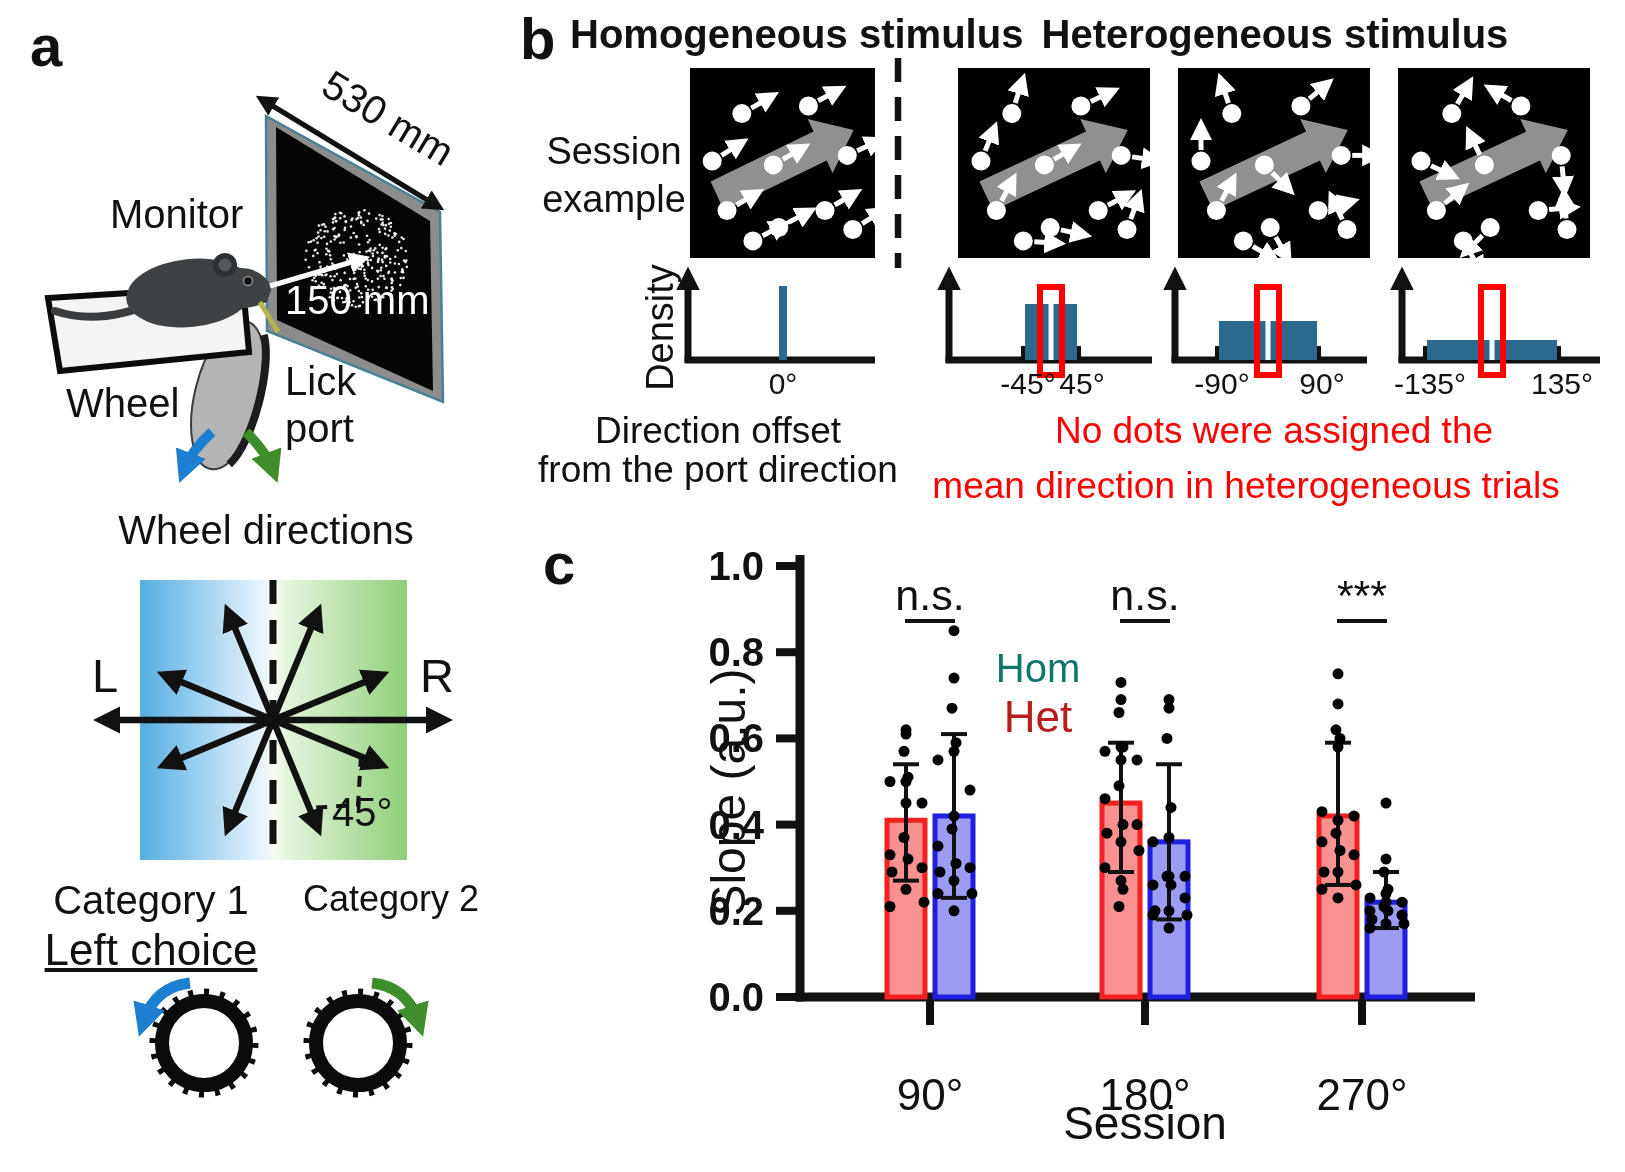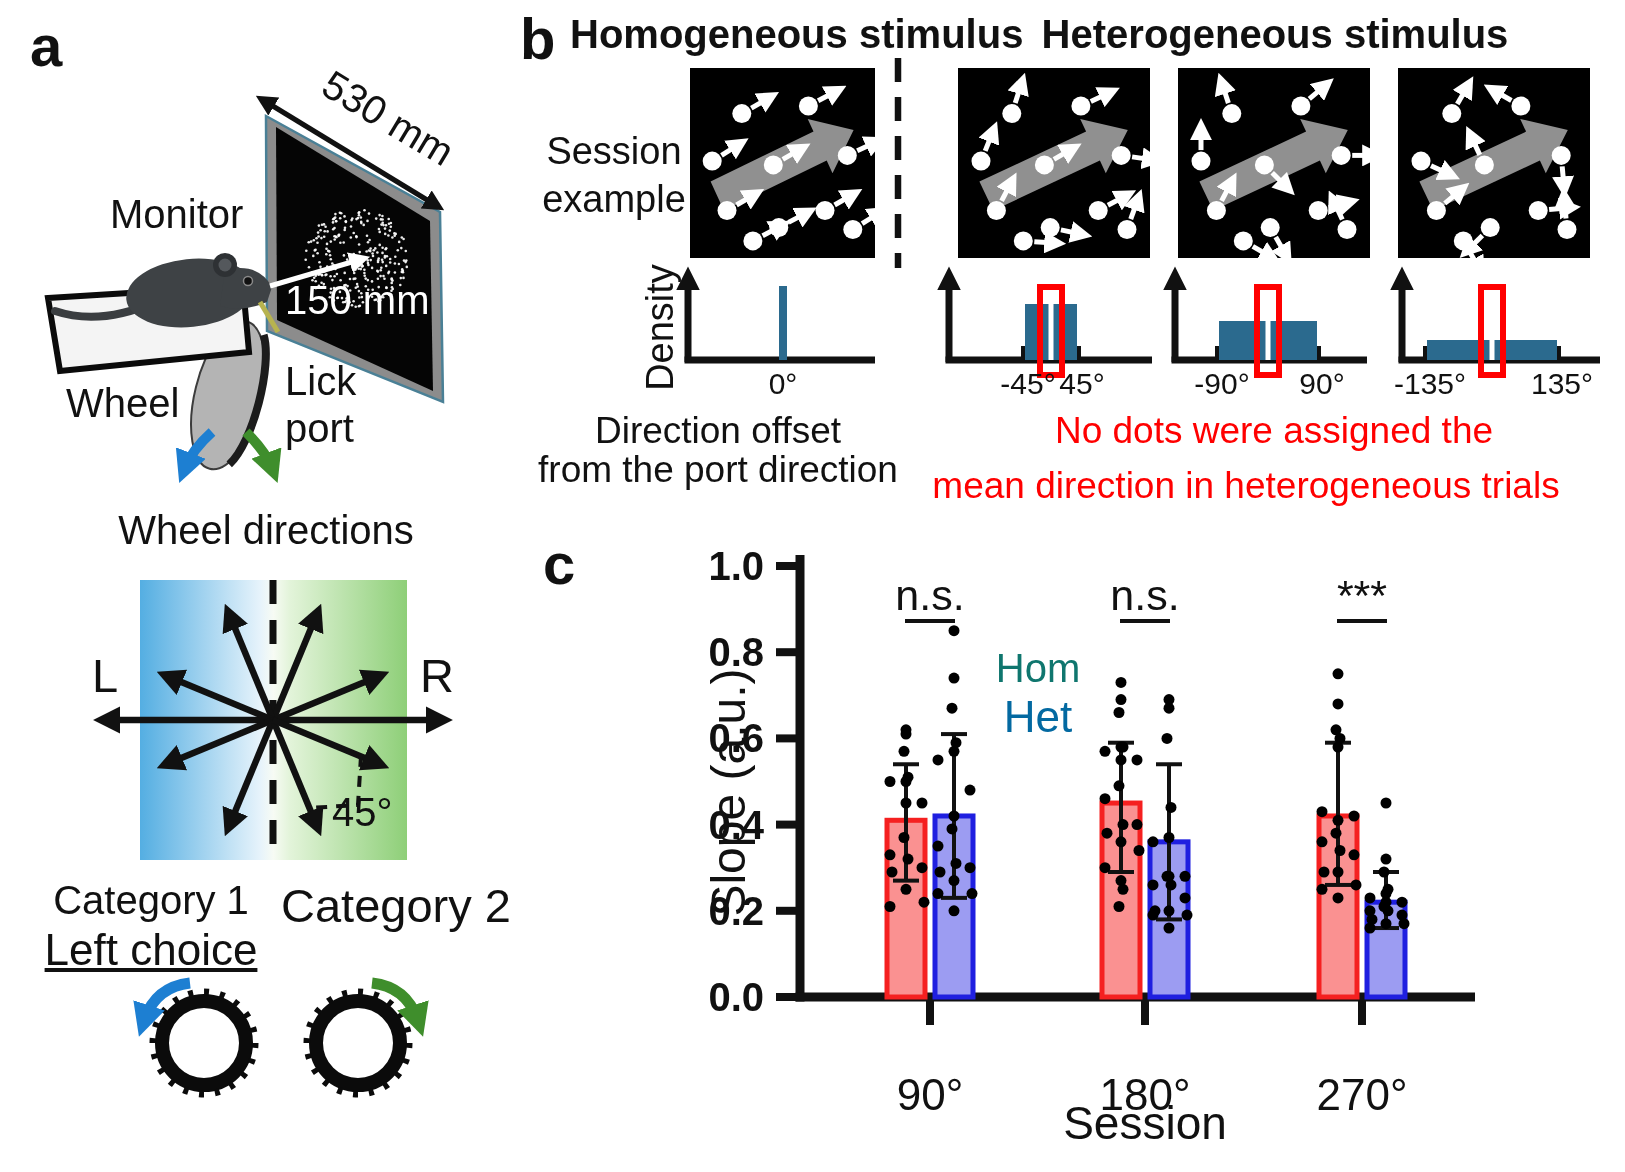--- a/index.html
+++ b/index.html
@@ -380,21 +380,21 @@
         <line x1="183" y1="215" x2="227.0" y2="321.2" marker-end="url(#ah-blk2)"></line>
         <line x1="183" y1="215" x2="289.2" y2="259.0" marker-end="url(#ah-blk2)"></line>
       </g>
   <polyline points="271,251 268,300 219,303" fill="none" stroke="#111" stroke-width="4" stroke-dasharray="11 9"></polyline>
 </svg>
 <span class="lbl" style="left:92px;top:648px;font-size:47px;">L</span>
 <span class="lbl" style="left:420px;top:648px;font-size:47px;">R</span>
 <span class="lbl" style="left:332px;top:790px;font-size:40px;">45°</span>
 <span class="lbl ctr" style="left:41px;top:878px;width:220px;font-size:40px;">Category 1</span>
 <span class="lbl ctr" style="left:41px;top:925px;width:220px;font-size:44px;text-decoration:underline;">Left choice</span>
-<span class="lbl ctr" style="left:281px;top:878px;width:220px;font-size:47px;">Category 2</span>
+<span class="lbl ctr" style="left:281px;top:878px;width:220px;font-size:36px;">Category 2</span>
 
 <svg id="wheels-svg" style="left:120px;top:955px;" width="320" height="140" viewBox="0 0 320 140">
   <defs>
     <marker id="ah-blu2" viewBox="0 0 10 10" refX="5" refY="5" markerWidth="3" markerHeight="3" orient="auto">
           <path d="M0,0 L10,5 L0,10 z" fill="#1d7fd2"></path>
         </marker>
     <marker id="ah-grn2" viewBox="0 0 10 10" refX="5" refY="5" markerWidth="3" markerHeight="3" orient="auto">
           <path d="M0,0 L10,5 L0,10 z" fill="#3f8e2c"></path>
         </marker>
   </defs>
@@ -574,21 +574,21 @@
 <span class="lbl ctr" style="left:590px;top:306px;width:140px;font-size:38px;transform:rotate(-90deg);">Density</span>
 <span class="lbl ctr" style="left:518px;top:410px;width:400px;font-size:37px;">Direction offset</span>
 <span class="lbl ctr" style="left:518px;top:449px;width:400px;font-size:37px;">from the port direction</span>
 <span class="lbl ctr" style="left:924px;top:410px;width:700px;font-size:37px;color:#ff0000;">No dots were assigned the</span>
 <span class="lbl ctr" style="left:896px;top:449px;width:700px;font-size:37px;color:#ff0000;margin-top:16px;">mean direction in heterogeneous trials</span>
 
 <span class="lbl bold" style="left:543px;top:530px;font-size:58px;">c</span>
 <span class="lbl ctr" style="left:598px;top:765px;width:260px;font-size:48px;transform:rotate(-90deg);">Slope (a.u.)</span>
 <span class="lbl ctr" style="left:1045px;top:1096px;width:200px;font-size:46px;">Session</span>
 <span class="lbl ctr" style="left:958px;top:646px;width:160px;font-size:40px;color:#0f766e;">Hom</span>
-<span class="lbl ctr" style="left:958px;top:692px;width:160px;font-size:44px;color:#0369a1;">Het</span>
+<span class="lbl ctr" style="left:958px;top:692px;width:160px;font-size:44px;color:#b91c1c;">Het</span>
 
 <svg id="chart-svg" style="left:530px;top:525px;" width="1000" height="647" viewBox="0 0 1000 647">
       <line x1="270" y1="30" x2="270" y2="476.5" stroke="#111" stroke-width="9"></line>
       <line x1="265.5" y1="472" x2="945" y2="472" stroke="#111" stroke-width="9"></line>
       <line x1="246" y1="472" x2="270" y2="472" stroke="#111" stroke-width="8"></line>
       <text x="234" y="486" font-size="40" font-weight="bold" text-anchor="end" fill="#111">0.0</text>
       <line x1="246" y1="385.8" x2="270" y2="385.8" stroke="#111" stroke-width="8"></line>
       <text x="234" y="399.8" font-size="40" font-weight="bold" text-anchor="end" fill="#111">0.2</text>
       <line x1="246" y1="299.6" x2="270" y2="299.6" stroke="#111" stroke-width="8"></line>
       <text x="234" y="313.6" font-size="40" font-weight="bold" text-anchor="end" fill="#111">0.4</text>

